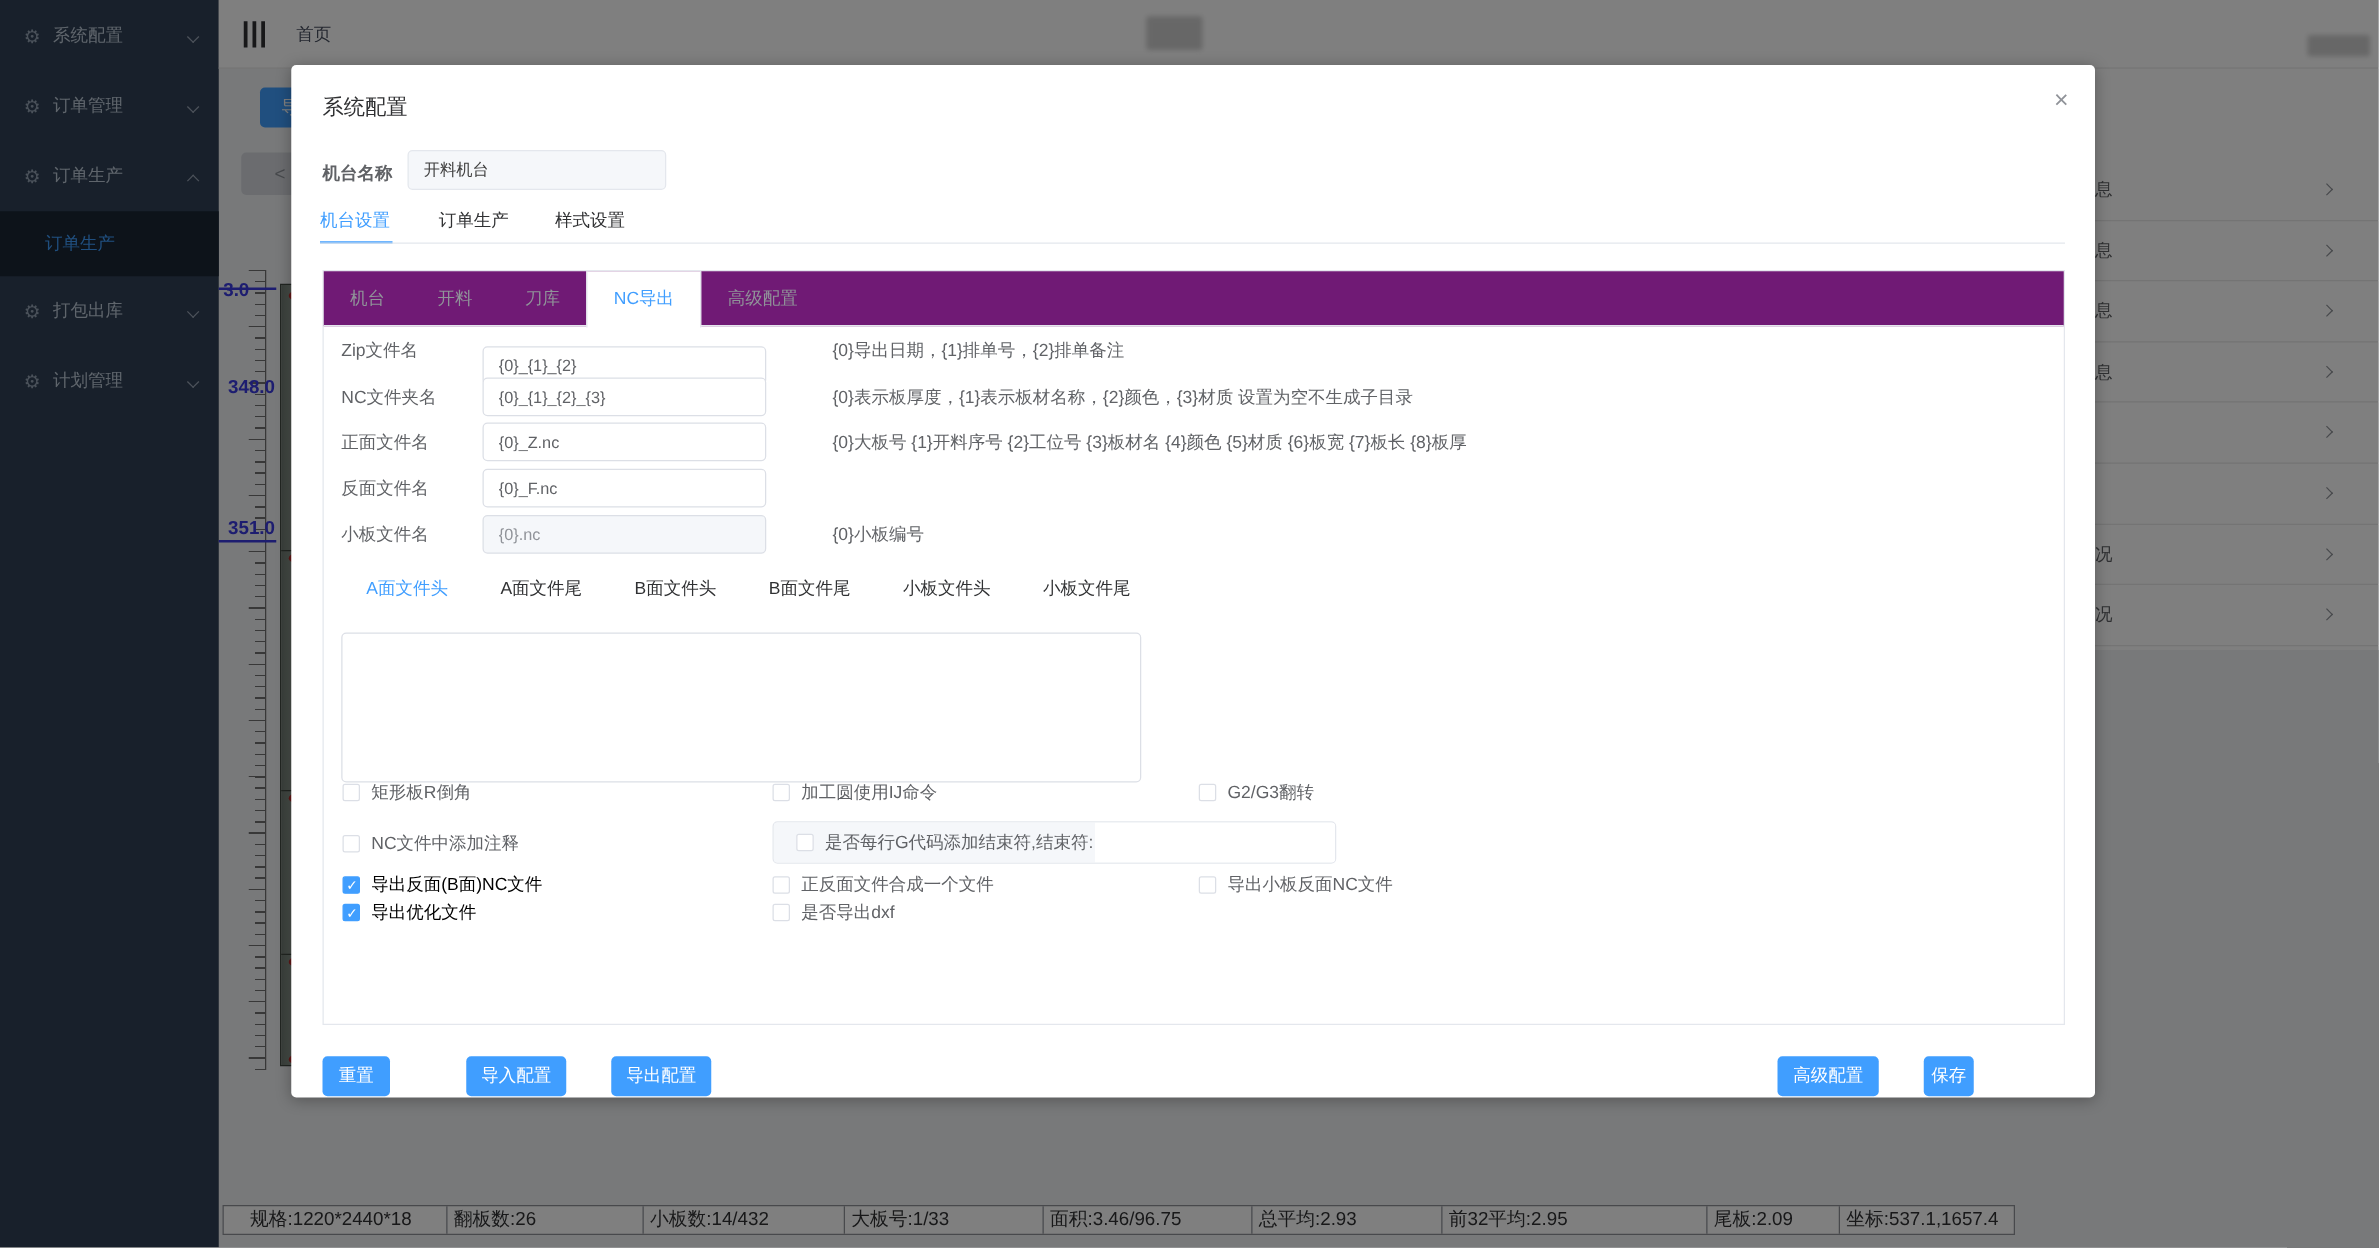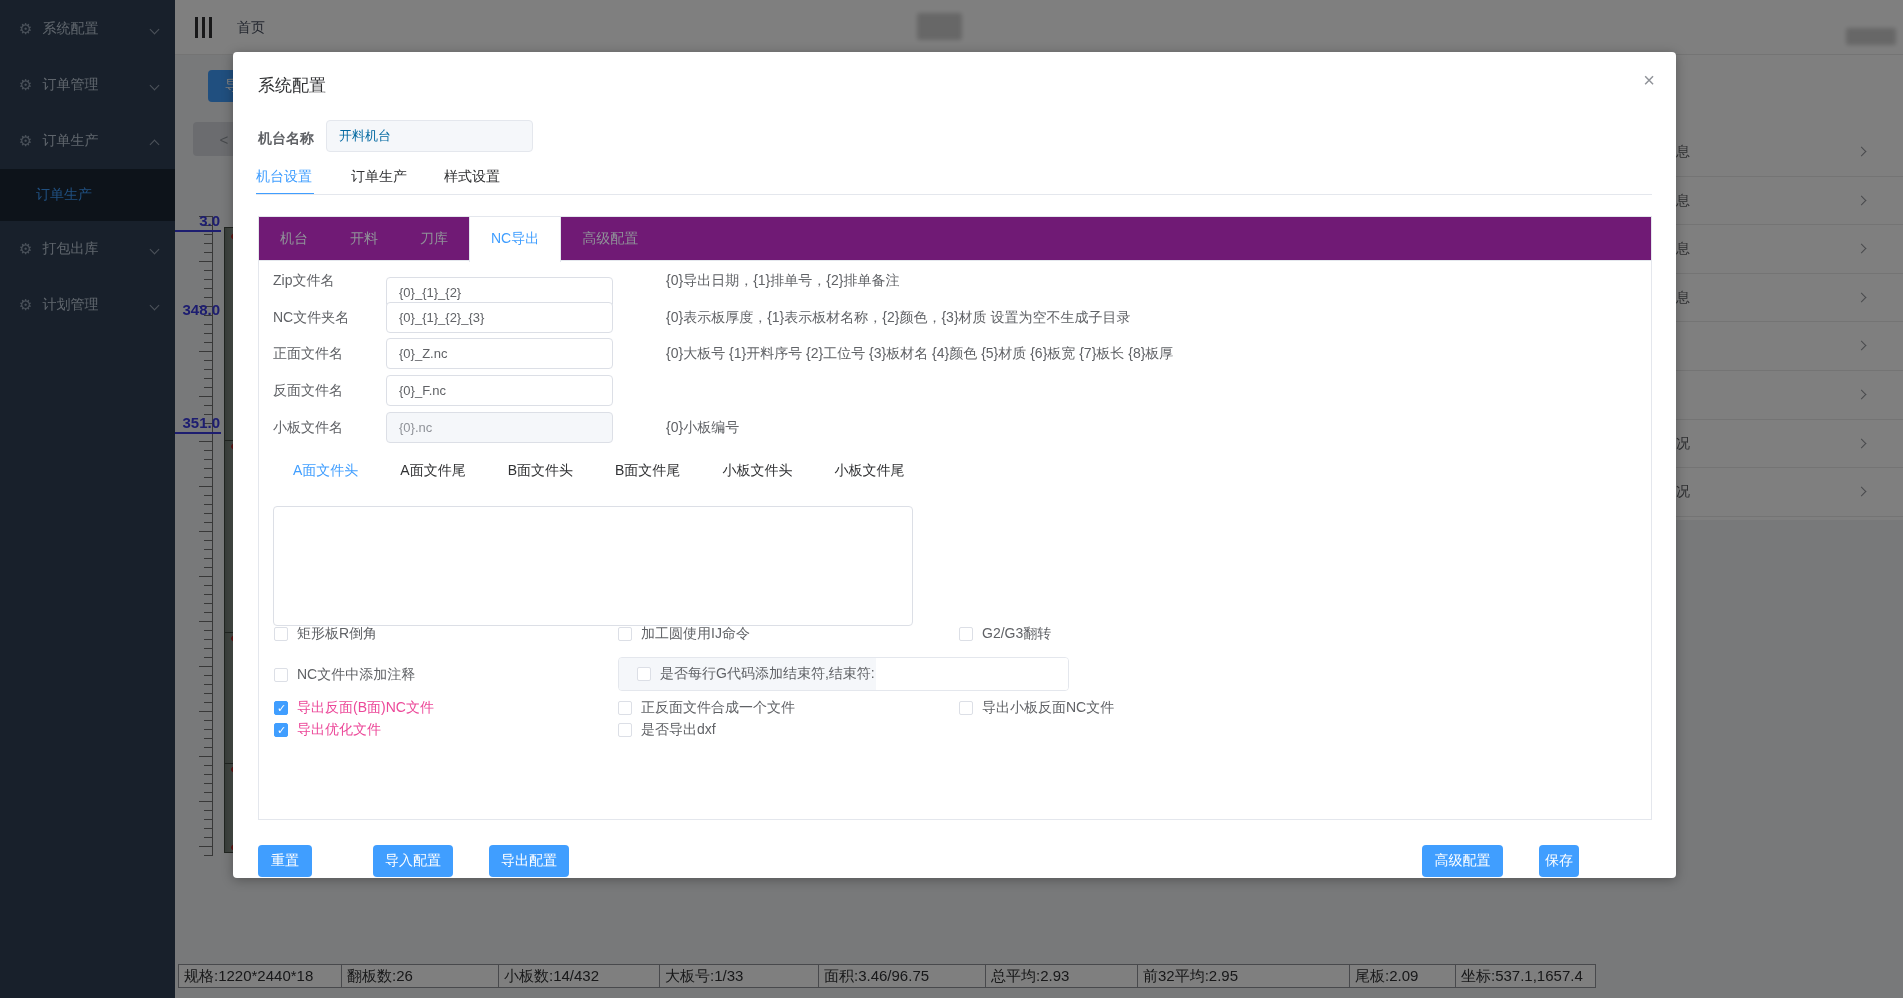--- a/index.html
+++ b/index.html
@@ -46,35 +46,35 @@
   #board .cut{position:absolute;left:0;width:100%;height:1px;background:#434a43;}
   #board .dot{position:absolute;left:6px;width:10px;height:7px;border-radius:50%;background:#c22b2b;}
 
   
   #rpanel{left:1600px;top:55px;width:303px;height:465px;background:#fff;z-index:1;}
   .prow{position:relative;height:48.6px;border-bottom:1px solid #e8e8e8;}
   .prow .plabel{position:absolute;left:76px;top:15px;font-size:14px;color:#606266;}
   .prow .chev{position:absolute;right:38px;top:20px;transform:rotate(-45deg);border-color:#909399;}
 
   
-  #statusbar{left:178px;top:964px;height:24px;display:flex;z-index:2;border:1px solid #909399;background:#fff;}
+  #statusbar{left:178px;top:964px;height:24px;display:flex;z-index:2;border:1px solid #909399;background:#fff;padding-left:16px;}
   #statusbar span{display:block;height:100%;line-height:22px;font-size:15px;color:#303133;
                   border-right:1px solid #909399;padding-left:5px;white-space:nowrap;overflow:hidden;}
   #statusbar span:last-child{border-right:none;}
 
   
   #overlay{left:0;top:0;width:1903px;height:998px;background:rgba(0,0,0,0.5);z-index:50;}
   #modal{left:233px;top:52px;width:1443px;height:826px;background:#fff;border-radius:4px;
          box-shadow:0 2px 12px rgba(0,0,0,.3);z-index:100;}
   #modal-title{left:25px;top:22px;font-size:17px;color:#303133;}
   #modal-close{left:1404px;top:16px;font-size:20px;color:#909399;width:24px;height:24px;
                display:flex;align-items:center;justify-content:center;cursor:pointer;}
   #mname-label{left:25px;top:70px;font-size:14px;font-weight:bold;color:#606266;line-height:32px;}
   #mname-input{left:93px;top:68px;width:207px;height:32px;background:#f5f7fa;border:1px solid #e4e7ed;
-               border-radius:4px;padding:0 12px;font-size:13px;color:#0369a1;font-family:inherit;}
+               border-radius:4px;padding:0 12px;font-size:13px;color:#404040;font-family:inherit;}
 
   .toptab{position:absolute;top:116px;font-size:14px;color:#303133;cursor:pointer;white-space:nowrap;}
   .toptab.active{color:#409EFF;}
   #tab-underline{left:23px;top:141px;width:58px;height:2px;background:#409EFF;}
   #tab-border{left:23px;top:142px;width:1396px;height:1px;background:#e4e7ed;}
 
   #innerbox{left:25px;top:164px;width:1394px;height:604px;border:1px solid #e4e7ed;background:#fff;}
   #innertabs{position:absolute;left:0;top:0;width:100%;height:44px;background:#701a75;
              border-bottom:1px solid #e4e7ed;display:flex;}
   .itab{height:44px;line-height:43px;padding:0 21px;font-size:14px;color:#909399;cursor:pointer;white-space:nowrap;}
@@ -93,21 +93,21 @@
   #nc-textarea{position:absolute;left:14px;top:289px;width:640px;height:120px;border:1px solid #dcdfe6;
                border-radius:4px;resize:none;font-family:inherit;}
 
   .cb{width:14px;height:14px;border:1px solid #dcdfe6;border-radius:2px;background:#fff;
       display:inline-block;flex:none;position:relative;}
   .cb.checked{background:#409EFF;border-color:#409EFF;}
   .cb.checked::after{content:"✓";color:#fff;font-size:11px;position:absolute;left:2px;top:0px;
                      line-height:13px;font-family:"DejaVu Sans",sans-serif;}
   .cbrow{position:absolute;display:flex;align-items:center;gap:9px;font-size:14px;color:#606266;
          height:20px;white-space:nowrap;}
-  .cbrow .on{color:#ec4899;}
+  .cbrow .on{color:#000000;}
   #gcode-group{position:absolute;left:359px;top:440px;width:451px;height:34px;border:1px solid #e4e7ed;
                border-radius:4px;display:flex;overflow:hidden;}
   #gcode-label-area{width:277px;background:#f5f7fa;display:flex;align-items:center;gap:9px;
                     padding-left:18px;font-size:14px;color:#606266;white-space:nowrap;}
   #gcode-input{flex:1;border:none;background:#fff;font-family:inherit;padding:0 8px;font-size:13px;}
 
   .fbtn{position:absolute;top:793px;height:32px;}
 </style>
 </head>
 <body>
@@ -155,21 +155,21 @@
     <span class="blurblob" style="left:742px;top:13px;width:45px;height:27px;"></span>
     <span class="blurblob" style="left:1671px;top:28px;width:50px;height:17px;"></span>
   </header>
 
   <button id="import-btn" class="abs btn-blue">导入</button>
   <div id="back-btn" class="abs">&lt;</div>
 
   <div id="ruler-ticks" class="abs"></div>
   <div id="ruler-major" class="abs"></div>
   <div id="ruler-line" class="abs"></div>
-  <span class="rlabel" style="top:212px;">3.0</span>
+  <span class="rlabel" style="top:224px;text-align:center;">3.0</span>
   <span class="rlabel" style="top:301px;">348.0</span>
   <span class="rlabel" style="top:414px;">351.0</span>
   <div class="rline" style="top:230px;"></div>
   <div class="rline" style="top:432px;"></div>
 
   <div id="board" class="abs">
     <div class="cut" style="top:212px;"></div>
     <div class="cut" style="top:404px;"></div>
     <div class="cut" style="top:535px;"></div>
     <div class="dot" style="top:5px;"></div>

